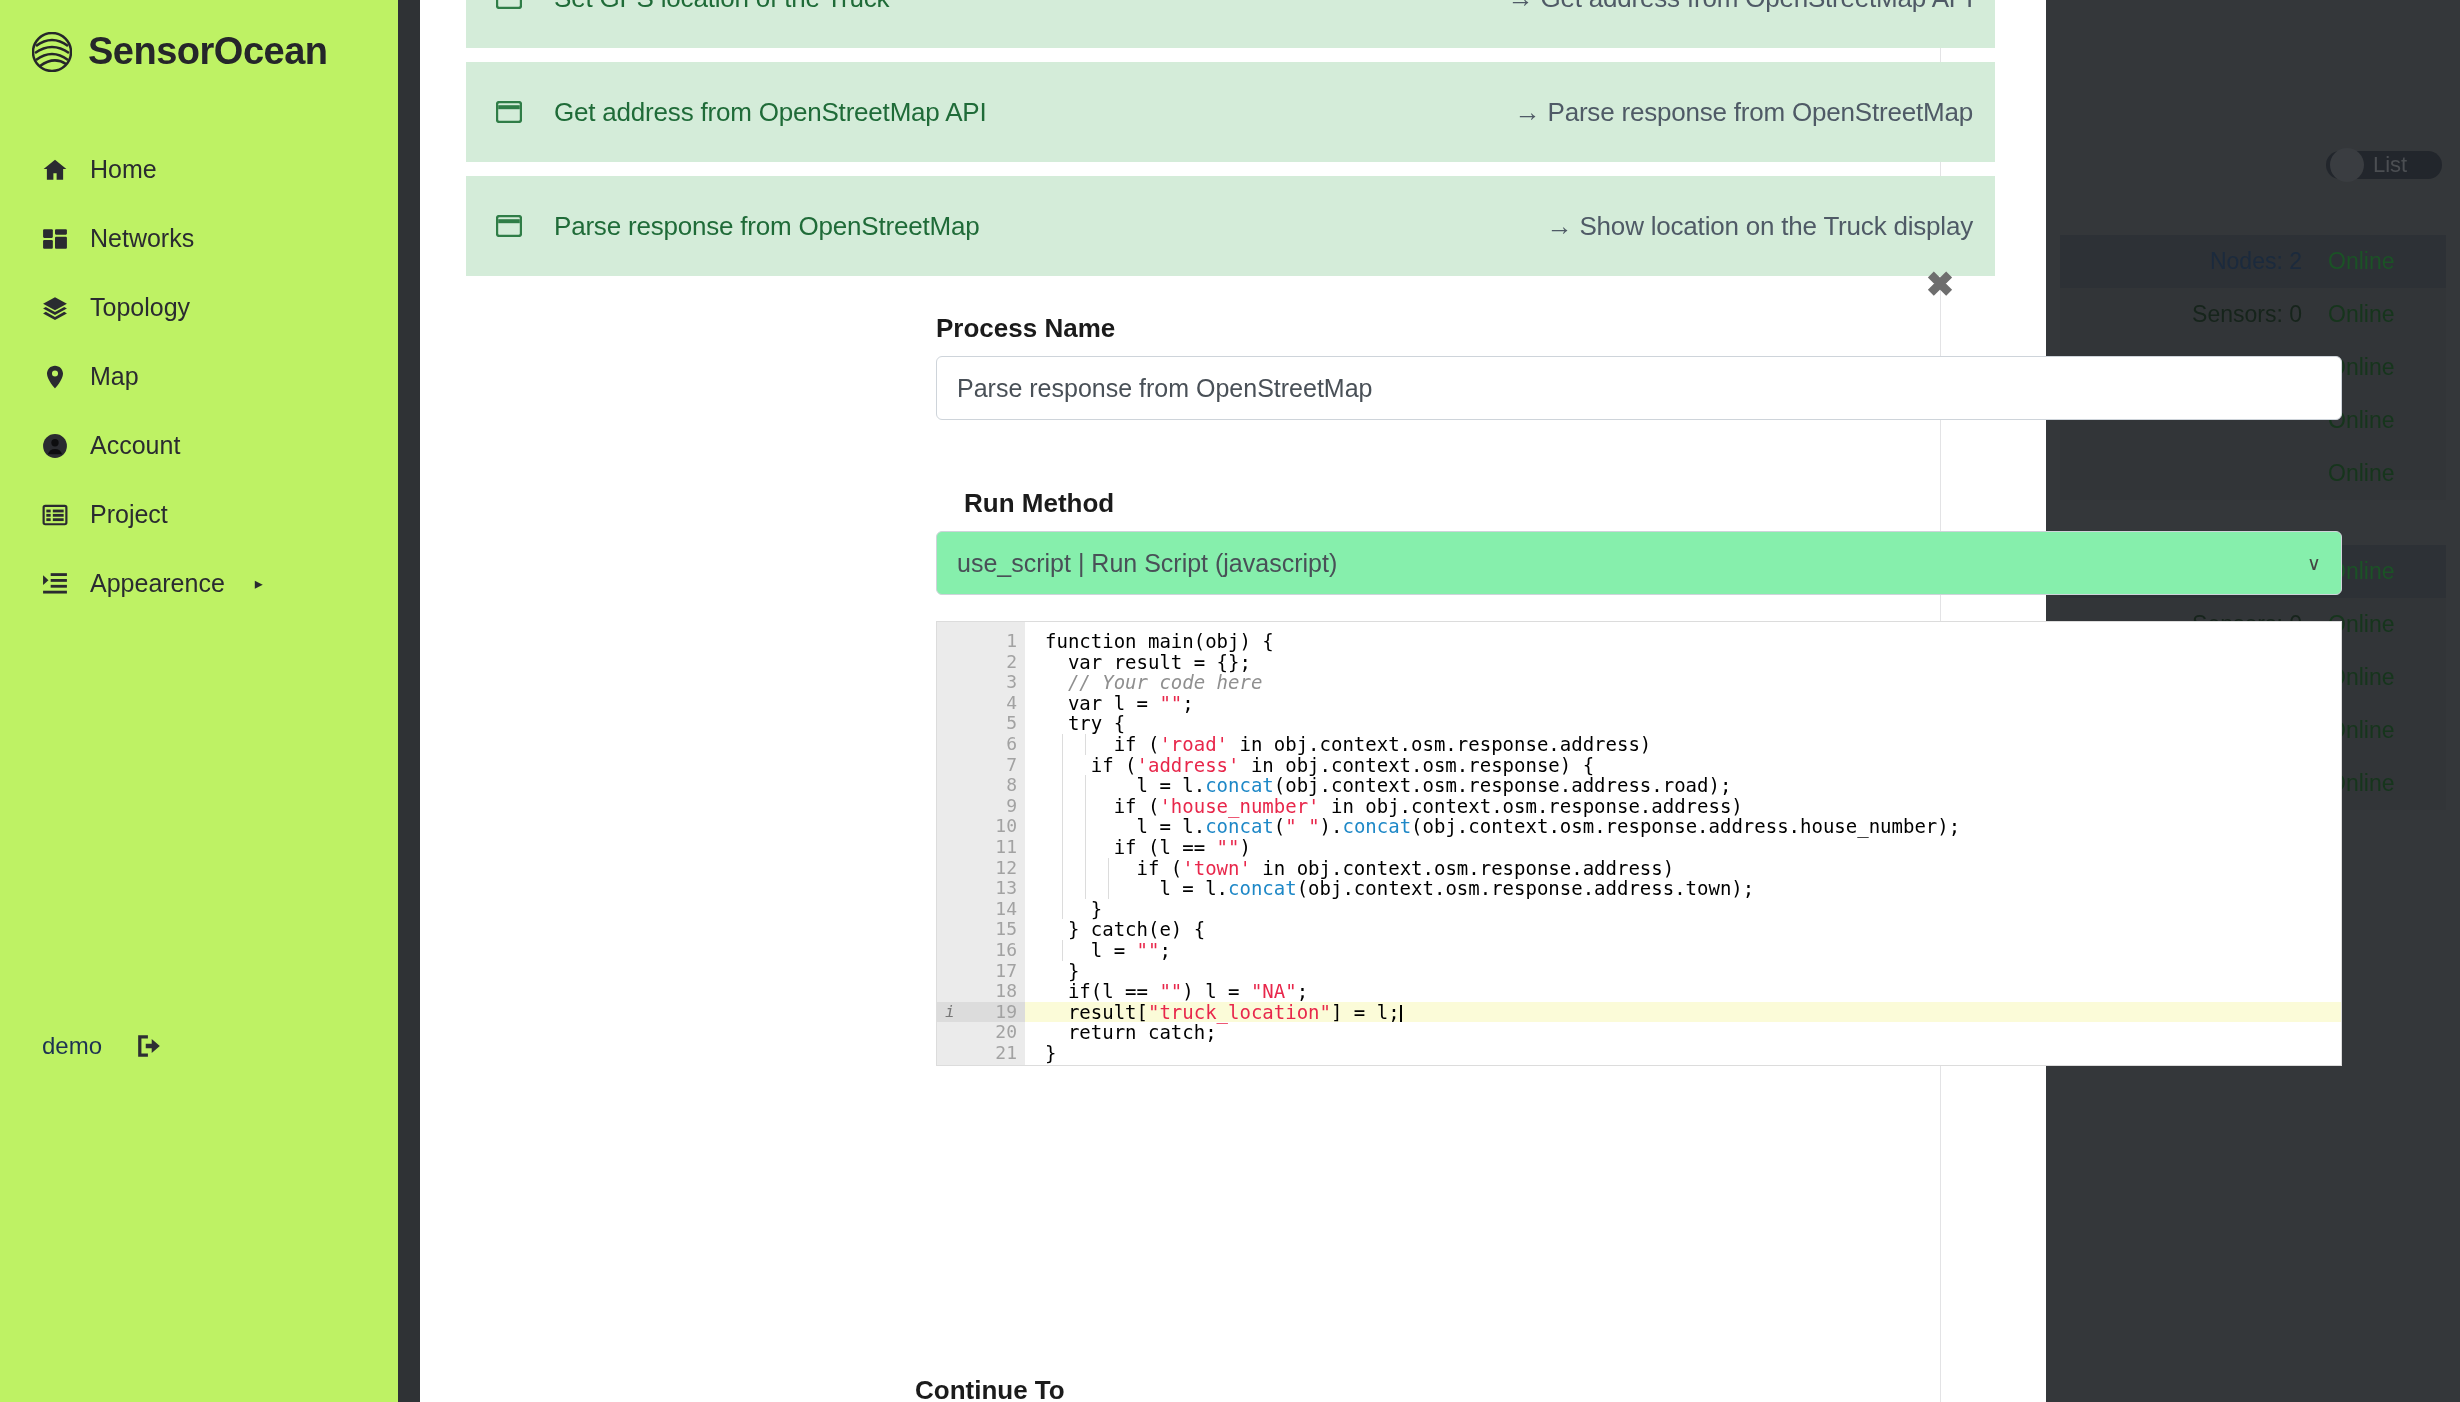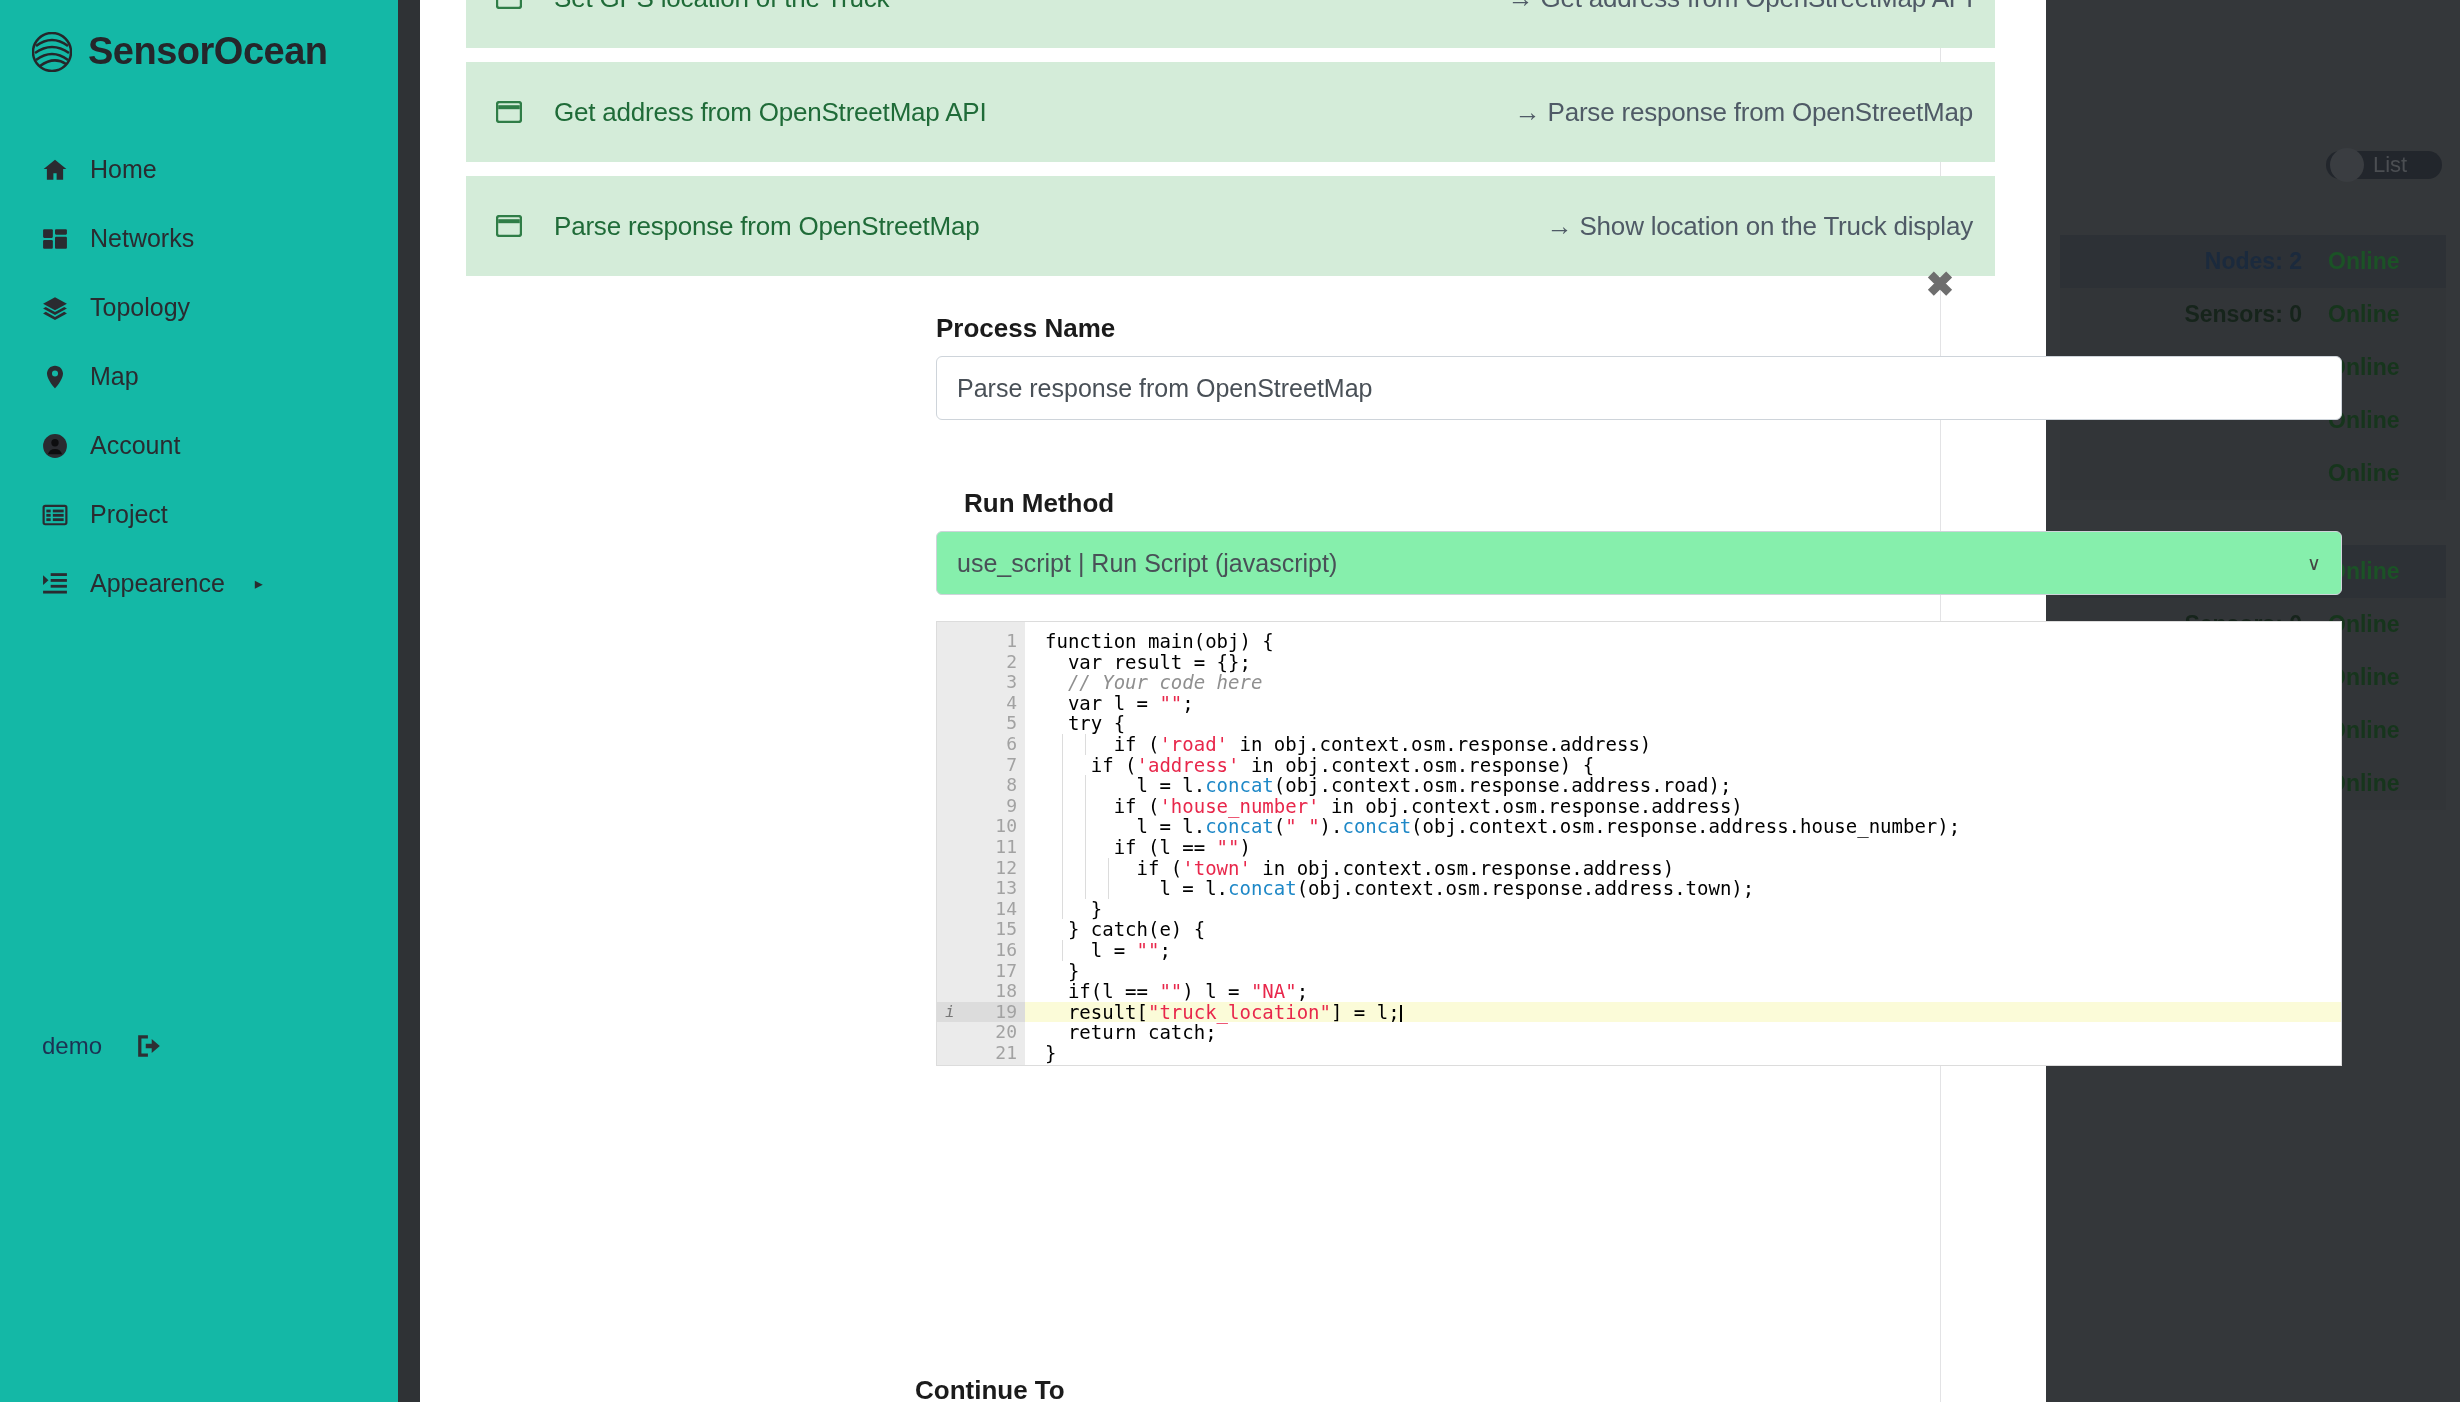--- a/index.html
+++ b/index.html
@@ -13,21 +13,21 @@
 
   
   .page-dim {
     position: absolute; left: 0; top: 0; width: 2460px; height: 1402px;
     background: #34373a;
   }
 
   
   .sidebar {
     position: absolute; left: 0; top: 0; width: 398px; height: 1402px;
-    background: #14b8a6;
+    background: #bef264;
     z-index: 40;
   }
   .sidebar-edge {
     position: absolute; left: 398px; top: 0; width: 22px; height: 1402px;
     background: #2f3235; z-index: 40;
   }
   .brand {
     position: absolute; left: 32px; top: 30px;
     display: flex; align-items: center; gap: 16px;
     color: #25262a; font-size: 38px; font-weight: bold; letter-spacing: -0.5px;
@@ -61,21 +61,20 @@
   .list-toggle .knob {
     width: 34px; height: 34px; border-radius: 50%;
     background: #3a3d41; margin-left: 4px; flex: 0 0 auto;
   }
   .list-toggle .tg-label {
     color: #4b4e52; font-size: 22px; margin-left: 9px;
   }
   .stat-card {
     position: absolute; left: 14px; width: 386px;
     background: #bef264;
-    font-weight: bold;
   }
   .stat-row {
     display: flex; justify-content: flex-end; align-items: center;
     height: 53px; padding-right: 26px; box-sizing: border-box;
     font-size: 23px; gap: 26px;
   }
   .stat-label { color: #1b2a3d; }
   .stat-label.dim { color: #16241b; }
   .stat-status { color: #1b5226; width: 92px; }
   .stat-status.dim { color: #16351c; }

